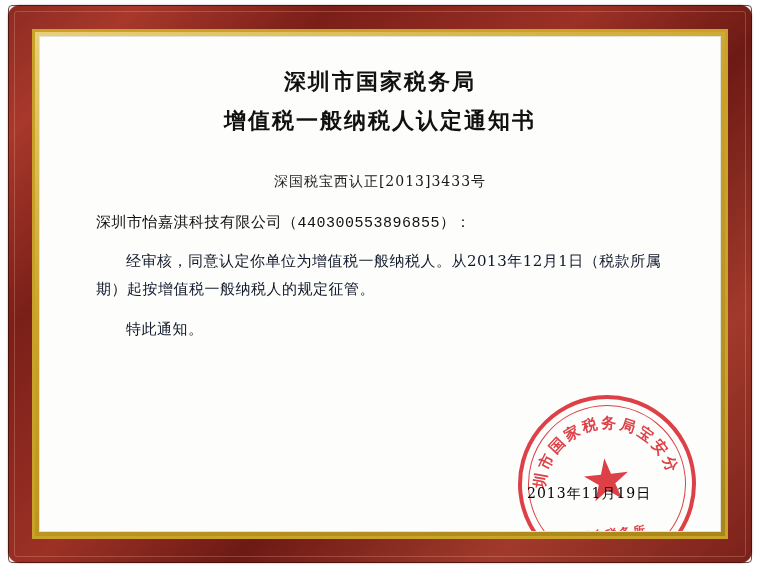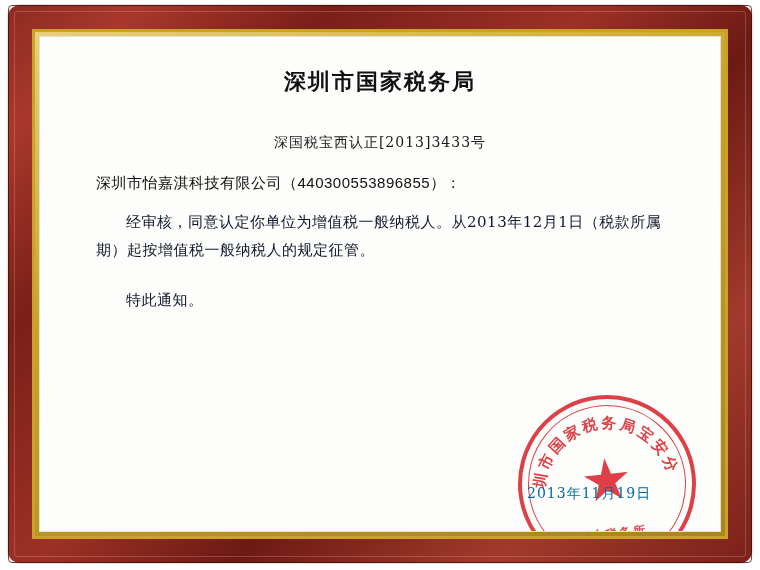--- a/index.html
+++ b/index.html
@@ -91,37 +91,37 @@
     text-align: center;
     font-family: "DejaVu Serif", "Liberation Serif", serif;
     color: #1a1a1a;
     font-size: 14px;
     margin-top: 36px;
     letter-spacing: 1px;
   }
 
   .addressee {
     margin-top: 22px;
-    font-family: Liberation Sans, sans-serif;
+    font-family: Liberation Mono, monospace;
     font-size: 15px;
     color: #111111;
     letter-spacing: 0.5px;
   }
 
   .para {
     margin-top: 16px;
     font-family: "DejaVu Serif", "Liberation Serif", serif;
     font-size: 15px;
     color: #0f172a;
     line-height: 1.85;
     letter-spacing: 0.5px;
     text-indent: 2em;
   }
   .para-closing {
-    margin-top: 22px;
+    margin-top: 12px;
     text-indent: 2em;
   }
 
   
   .seal {
     position: absolute;
     left: 478px;
     top: 358px;
     width: 170px;
     height: 170px;
@@ -173,33 +173,34 @@
     letter-spacing: 2px;
   }
 
   
   .date-line {
     position: absolute;
     left: 487px;
     top: 448px;
     font-family: "DejaVu Serif", "Liberation Serif", serif;
     font-size: 14px;
-    color: #0369a1;
+    color: #000000;
     letter-spacing: 1px;
   }
 </style>
 </head>
 <body>
 
 <div class="frame-outer">
   <div class="frame-gold">
     <div class="paper">
 
       <div class="doc-body">
         <div class="title-1">深圳市国家税务局</div>
+        <div class="title-2">增值税一般纳税人认定通知书</div>
 
         <div class="doc-number">深国税宝西认正[2013]3433号</div>
 
         <div class="addressee">深圳市怡嘉淇科技有限公司（440300553896855）：</div>
 
         <div class="para">经审核，同意认定你单位为增值税一般纳税人。从2013年12月1日（税款所属期）起按增值税一般纳税人的规定征管。</div>
 
         <div class="para para-closing">特此通知。</div>
       </div>
 

